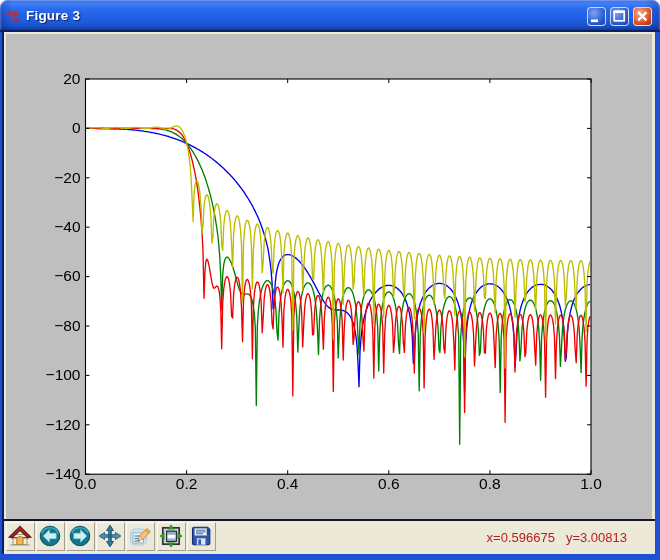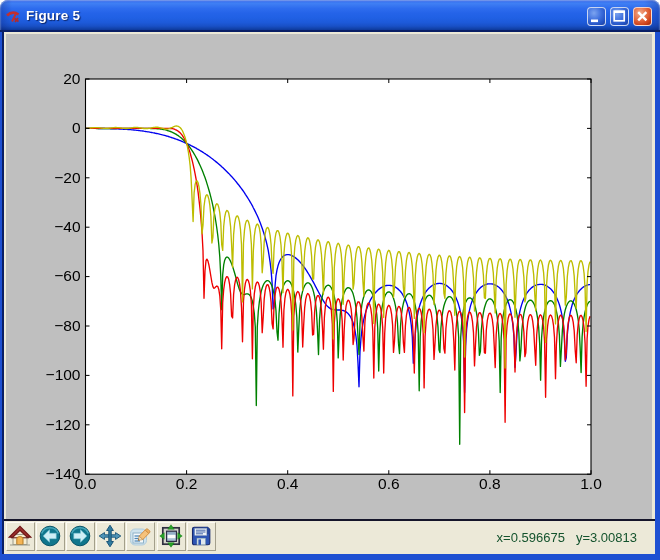--- a/index.html
+++ b/index.html
@@ -20,34 +20,34 @@
  border:1px solid rgba(255,255,255,.75);box-sizing:border-box;}
 .bmin{left:587px;background:radial-gradient(circle at 35% 30%,#7ca4f0 0%,#3e6fdd 45%,#2453c4 75%,#1c3f9a 100%);}
 .bmax{left:610px;background:radial-gradient(circle at 35% 30%,#7ca4f0 0%,#3e6fdd 45%,#2453c4 75%,#1c3f9a 100%);}
 .bcls{left:633px;background:radial-gradient(circle at 35% 30%,#f2ac8c 0%,#e2663c 48%,#cc4018 75%,#962808 100%);}
 .canvas{position:absolute;left:6px;top:34px;width:646px;height:485px;}
 .toolbar{position:absolute;left:3.5px;top:520.8px;width:651.5px;height:33.6px;background:#ece9d8;}
 .tbtn{position:absolute;top:1.6px;width:27px;height:27px;background:#ece9d8;
  border-top:1px solid #fdfbf5;border-left:1px solid #fdfbf5;
  border-right:1px solid #a39f8b;border-bottom:1px solid #a39f8b;}
 .tbtn svg{position:absolute;left:1px;top:1px;}
-.status{position:absolute;top:9px;right:18px;font-size:13px;color:#14532d;}
+.status{position:absolute;top:9px;right:28px;font-size:13px;color:#b91c1c;}
 .status .y{margin-left:11px;}
 svg text{font-family:"Liberation Sans",sans-serif;font-size:15.5px;fill:#000;}
 </style></head><body>
 <div style="position:absolute;left:0;top:0;width:12px;height:12px;background:#fff"></div>
 <div style="position:absolute;right:0;top:0;width:12px;height:12px;background:#fff"></div>
 <div class="panel"></div>
 <div class="titlebar">
  <svg class="ticon" viewBox="0 0 17 17">
    <path d="M2 8.5 Q7.5 3.2 13.5 7.5" stroke="#c03030" stroke-width="2.6" fill="none"></path>
    <path d="M11.5 5.5 L7 14.5" stroke="#c03030" stroke-width="2" fill="none"></path>
    <path d="M9.5 11.5 L13.5 14.5 M13 11 L10 15" stroke="#b42a2a" stroke-width="1.7" fill="none"></path>
  </svg>
- <div class="ttext">Figure 5</div>
+ <div class="ttext">Figure 3</div>
  <div class="wbtn bmin"><svg width="17" height="17">
         <rect x="3" y="11.5" width="7" height="2.6" fill="#fff"></rect>
       </svg></div>
  <div class="wbtn bmax"><svg width="17" height="17">
         <rect x="3.2" y="3.2" width="10" height="9.6" fill="none" stroke="#fff" stroke-width="1.7"></rect>
         <rect x="3.2" y="2.8" width="10" height="2.2" fill="#fff"></rect>
       </svg></div>
  <div class="wbtn bcls"><svg width="17" height="17">
         <path d="M4.2 4.2 L12.4 12.4 M12.4 4.2 L4.2 12.4" stroke="#fff" stroke-width="2.4"></path>
       </svg></div>

